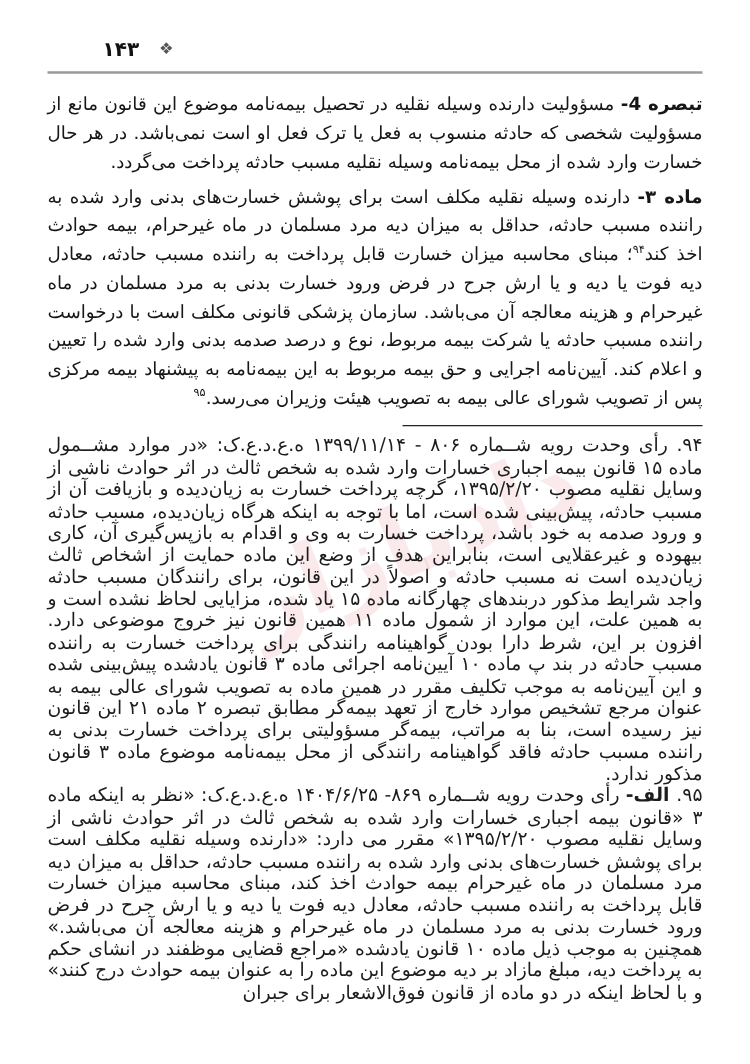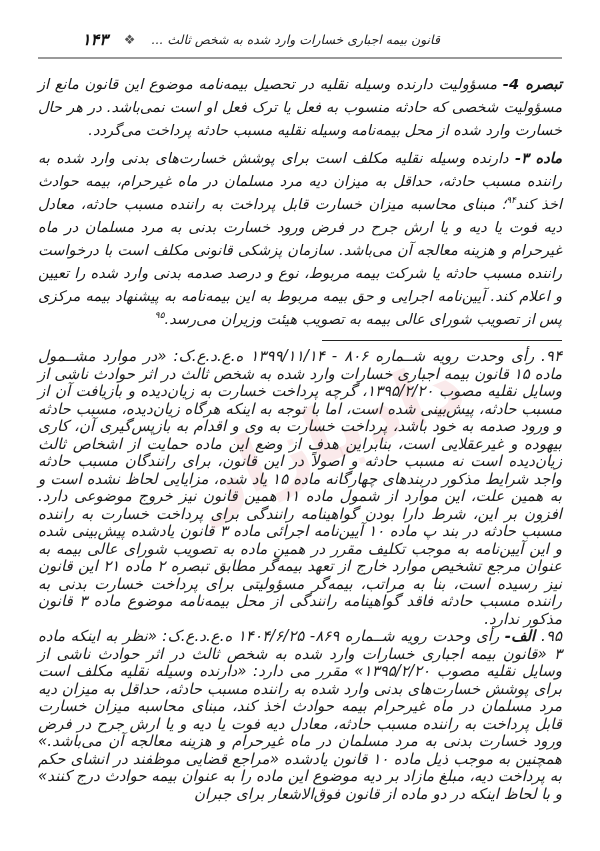--- a/index.html
+++ b/index.html
@@ -52,34 +52,33 @@
     top:388px;right:130px;
     transform:rotate(-22deg);
     transform-origin:center;
     font-size:78px;
     font-weight:bold;
     color:rgba(221,105,110,0.14);
     white-space:nowrap;
     pointer-events:none;
     z-index:0;
   }
-  .header,.main,.footnotes{z-index:1;font-style:italic;}
+  .header,.main,.footnotes{z-index:1;}
 </style>
 </head>
 <body>
 
 <div class="page">
 
   <div class="watermark">دادبازار</div>
 
   <header class="header">
     <div class="header-inner">
       <span class="pagenum">۱۴۳</span>
       <span class="ornament">❖</span>
-      <span class="htitle">قانون بیمه اجباری خسارات وارد شده به شخص ثالث ...</span>
     </div>
     <hr class="header-rule">
   </header>
 
   <main class="main">
     <p><b>تبصره 4-</b><span> مسؤولیت دارنده وسیله نقلیه در تحصیل بیمه‌نامه موضوع این قانون مانع از مسؤولیت شخصی که حادثه منسوب به فعل یا ترک فعل او است نمی‌باشد. در هر حال خسارت وارد شده از محل بیمه‌نامه وسیله نقلیه مسبب حادثه پرداخت می‌گردد.</span></p>
     <p><b>ماده ۳-</b><span> دارنده وسیله نقلیه مکلف است برای پوشش خسارت‌های بدنی وارد شده به راننده مسبب حادثه، حداقل به میزان دیه مرد مسلمان در ماه غیرحرام، بیمه حوادث اخذ کند</span><sup class="fn-ref">۹۴</sup><span>؛ مبنای محاسبه میزان خسارت قابل پرداخت به راننده مسبب حادثه، معادل دیه فوت یا دیه و یا ارش جرح در فرض ورود خسارت بدنی به مرد مسلمان در ماه غیرحرام و هزینه معالجه آن می‌باشد. سازمان پزشکی قانونی مکلف است با درخواست راننده مسبب حادثه یا شرکت بیمه مربوط، نوع و درصد صدمه بدنی وارد شده را تعیین و اعلام کند. آیین‌نامه اجرایی و حق بیمه مربوط به این بیمه‌نامه به پیشنهاد بیمه مرکزی پس از تصویب شورای عالی بیمه به تصویب هیئت وزیران می‌رسد.</span><sup class="fn-ref">۹۵</sup></p>
   </main>
 
   <section class="footnotes">

